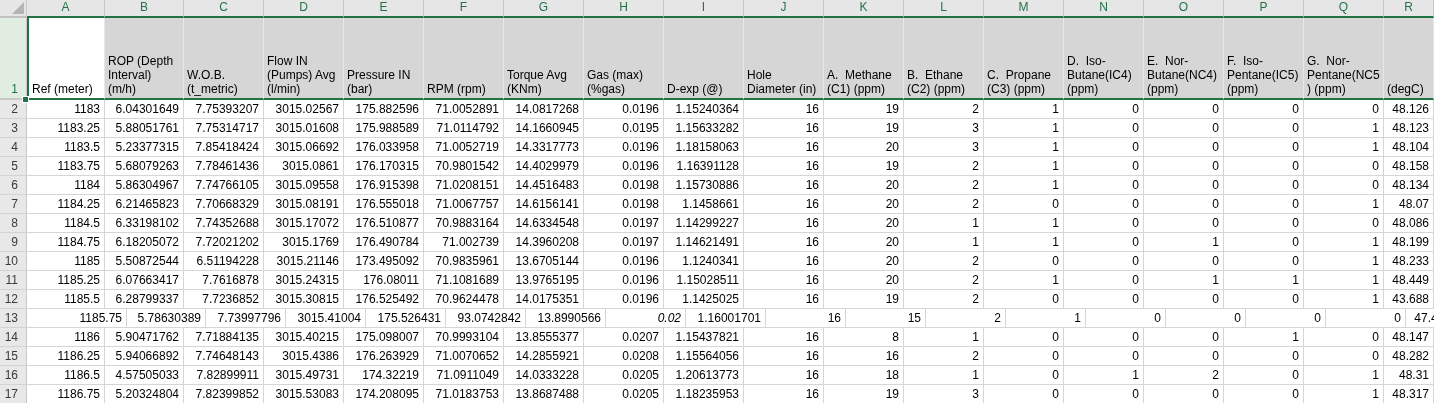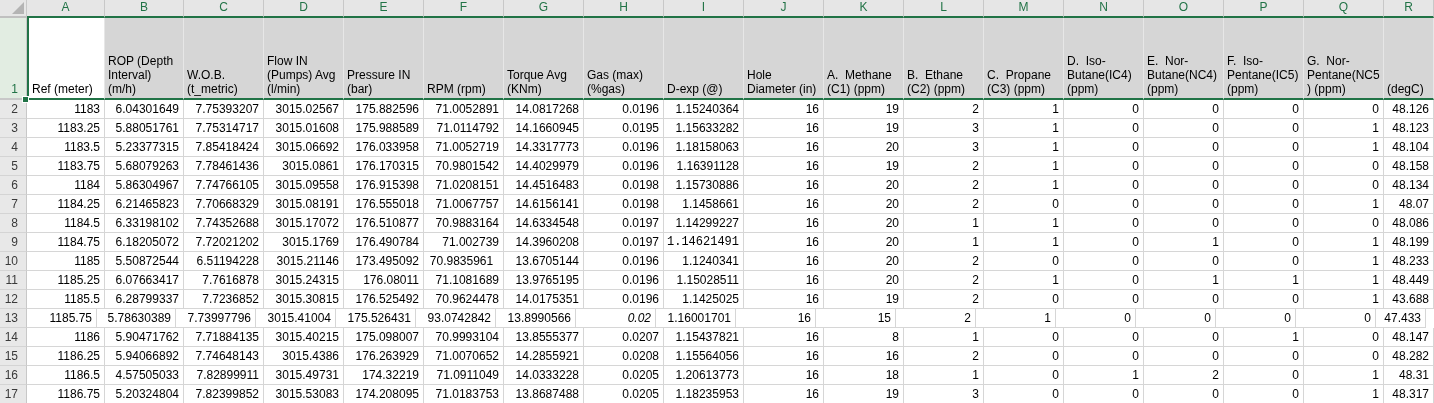--- a/index.html
+++ b/index.html
@@ -284,39 +284,39 @@
       <div class="drow">
         <div class="rowhead">9</div>
         <div class="dcell" style="width: 78px;">1184.75</div>
         <div class="dcell" style="width: 79px;">6.18205072</div>
         <div class="dcell" style="width: 80px;">7.72021202</div>
         <div class="dcell" style="width: 80px;">3015.1769</div>
         <div class="dcell" style="width: 80px;">176.490784</div>
         <div class="dcell" style="width: 80px;">71.002739</div>
         <div class="dcell" style="width: 80px;">14.3960208</div>
         <div class="dcell" style="width: 80px;">0.0197</div>
-        <div class="dcell" style="width: 80px; font-family: Liberation Mono, monospace;">1.14621491</div>
+        <div class="dcell" style="width: 80px;">1.14621491</div>
         <div class="dcell" style="width: 80px;">16</div>
         <div class="dcell" style="width: 80px;">20</div>
         <div class="dcell" style="width: 80px;">1</div>
         <div class="dcell" style="width: 80px;">1</div>
         <div class="dcell" style="width: 80px;">0</div>
         <div class="dcell" style="width: 80px;">1</div>
         <div class="dcell" style="width: 80px;">0</div>
         <div class="dcell" style="width: 80px;">1</div>
         <div class="dcell" style="width: 50px;">48.199</div>
       </div>
       <div class="drow">
         <div class="rowhead">10</div>
         <div class="dcell" style="width: 78px;">1185</div>
         <div class="dcell" style="width: 79px;">5.50872544</div>
         <div class="dcell" style="width: 80px;">6.51194228</div>
         <div class="dcell" style="width: 80px;">3015.21146</div>
         <div class="dcell" style="width: 80px;">173.495092</div>
-        <div class="dcell" style="width: 80px; text-align: center;">70.9835961</div>
+        <div class="dcell" style="width: 80px;">70.9835961</div>
         <div class="dcell" style="width: 80px;">13.6705144</div>
         <div class="dcell" style="width: 80px;">0.0196</div>
         <div class="dcell" style="width: 80px;">1.1240341</div>
         <div class="dcell" style="width: 80px;">16</div>
         <div class="dcell" style="width: 80px;">20</div>
         <div class="dcell" style="width: 80px;">2</div>
         <div class="dcell" style="width: 80px;">0</div>
         <div class="dcell" style="width: 80px;">0</div>
         <div class="dcell" style="width: 80px;">0</div>
         <div class="dcell" style="width: 80px;">0</div>
@@ -360,21 +360,21 @@
         <div class="dcell" style="width: 80px;">2</div>
         <div class="dcell" style="width: 80px;">0</div>
         <div class="dcell" style="width: 80px;">0</div>
         <div class="dcell" style="width: 80px;">0</div>
         <div class="dcell" style="width: 80px;">0</div>
         <div class="dcell" style="width: 80px;">1</div>
         <div class="dcell" style="width: 50px;">43.688</div>
       </div>
       <div class="drow">
         <div class="rowhead">13</div>
-        <div class="dcell" style="width: 70px;">1185.75</div>
+        <div class="dcell" style="width: 100px;">1185.75</div>
         <div class="dcell" style="width: 79px;">5.78630389</div>
         <div class="dcell" style="width: 80px;">7.73997796</div>
         <div class="dcell" style="width: 80px;">3015.41004</div>
         <div class="dcell" style="width: 80px;">175.526431</div>
         <div class="dcell" style="width: 80px;">93.0742842</div>
         <div class="dcell" style="width: 80px;">13.8990566</div>
         <div class="dcell" style="width: 80px; font-style: italic;">0.02</div>
         <div class="dcell" style="width: 80px;">1.16001701</div>
         <div class="dcell" style="width: 80px;">16</div>
         <div class="dcell" style="width: 80px;">15</div>

